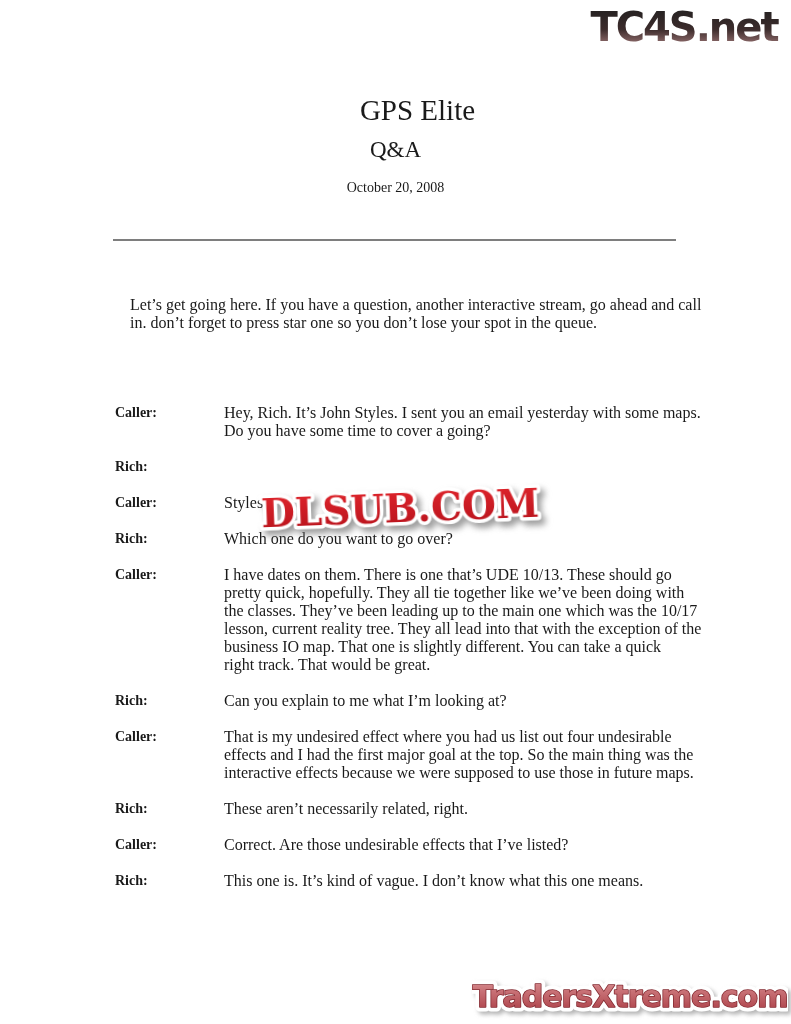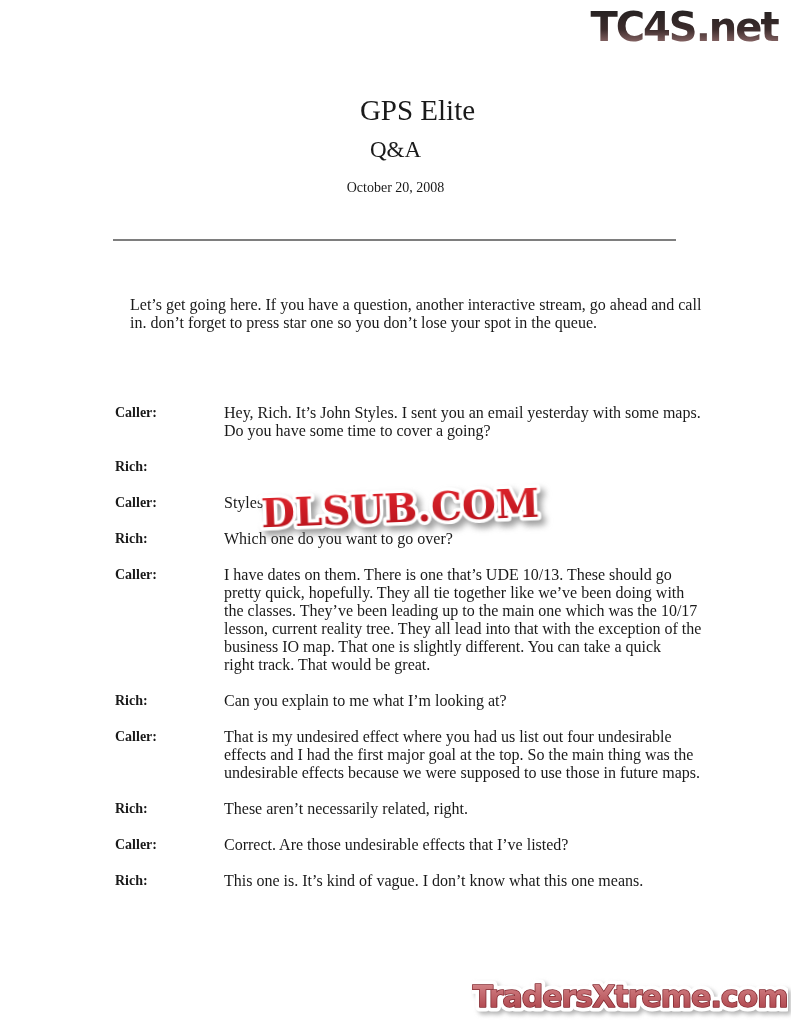--- a/index.html
+++ b/index.html
@@ -120,21 +120,21 @@
     <div class="speaker">Rich:</div>
     <div class="text">
         <div class="line">Can you explain to me what I’m looking at?</div>
       </div>
   </div>
     <div class="row">
     <div class="speaker">Caller:</div>
     <div class="text">
         <div class="line">That is my undesired effect where you had us list out four undesirable</div>
         <div class="line">effects and I had the first major goal at the top. So the main thing was the</div>
-        <div class="line">undesirable effects because we were supposed to use those in future maps.</div>
+        <div class="line">interactive effects because we were supposed to use those in future maps.</div>
       </div>
   </div>
     <div class="row">
     <div class="speaker">Rich:</div>
     <div class="text">
         <div class="line">These aren’t necessarily related, right.</div>
       </div>
   </div>
     <div class="row">
     <div class="speaker">Caller:</div>

